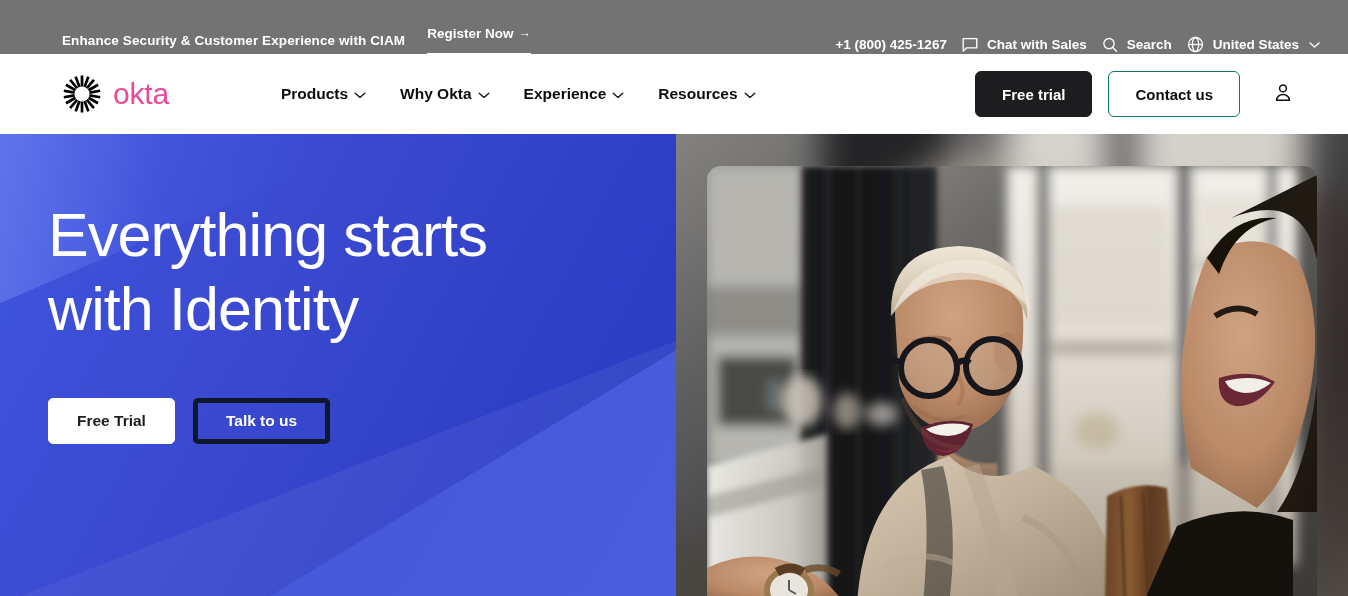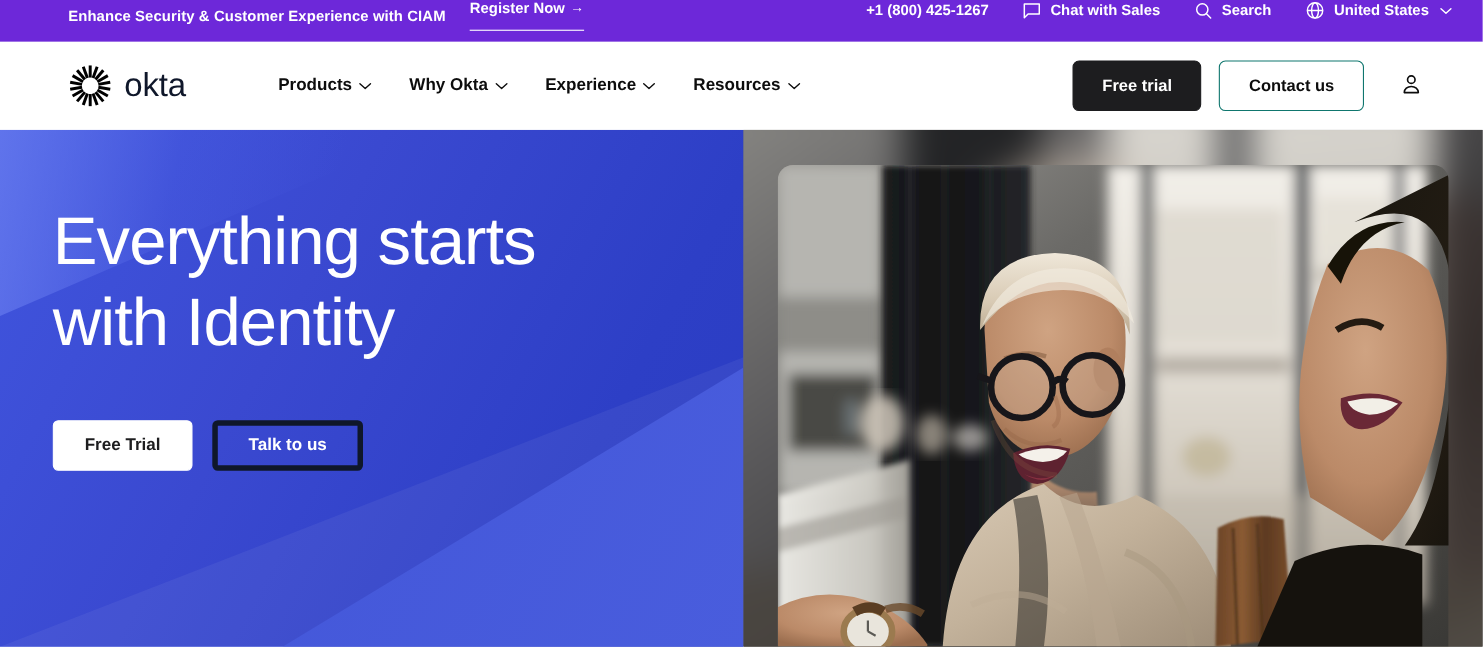--- a/index.html
+++ b/index.html
@@ -11,25 +11,25 @@
     background: #ffffff;
     font-family: "Liberation Sans", sans-serif;
     -webkit-font-smoothing: antialiased;
   }
 
   .page { position: relative; width: 1348px; height: 596px; overflow: hidden; }
 
   
   .topbar {
     position: relative;
-    height: 38px;
-    background: #6d28d9;
-    color: #ffffff;
-    display: flex;
-    align-items: flex-start;
+    height: 54px;
+    background: #737373;
+    color: #ffffff;
+    display: flex;
+    align-items: flex-end;
     width: 100%;
   }
   .topbar-left {
     display: flex;
     align-items: center;
     gap: 22px;
     margin-left: 62px;
   }
   .announce-text {
     font-size: 13.5px;
@@ -51,21 +51,21 @@
     align-items: center;
     gap: 5px;
   }
   .announce-link .arrow { font-size: 12.5px; line-height: 1; }
 
   .topbar-right {
     margin-left: auto;
     margin-right: 28px;
     display: flex;
     align-items: center;
-    gap: 30px;
+    gap: 14px;
   }
   .tb-item {
     display: flex;
     align-items: center;
     gap: 8px;
     font-size: 13.5px;
     font-weight: 700;
     color: #ffffff;
     text-decoration: none;
     white-space: nowrap;
@@ -88,30 +88,30 @@
     align-items: center;
     gap: 11px;
     margin-left: 62px;
     cursor: pointer;
     text-decoration: none;
   }
   .logo-mark { width: 40px; height: 40px; display: block; }
   .logo-text {
     font-size: 30px;
     font-weight: 400;
-    color: #0f172a;
+    color: #ec4899;
     letter-spacing: -0.2px;
     font-family: "Liberation Sans", sans-serif;
   }
 
   .nav-links {
     display: flex;
     align-items: center;
     gap: 34px;
-    margin-left: 84px;
+    margin-left: 112px;
   }
   .nav-link {
     display: inline-flex;
     align-items: center;
     gap: 6px;
     font-size: 15.5px;
     font-weight: 700;
     color: #0d0d0d;
     text-decoration: none;
     white-space: nowrap;

